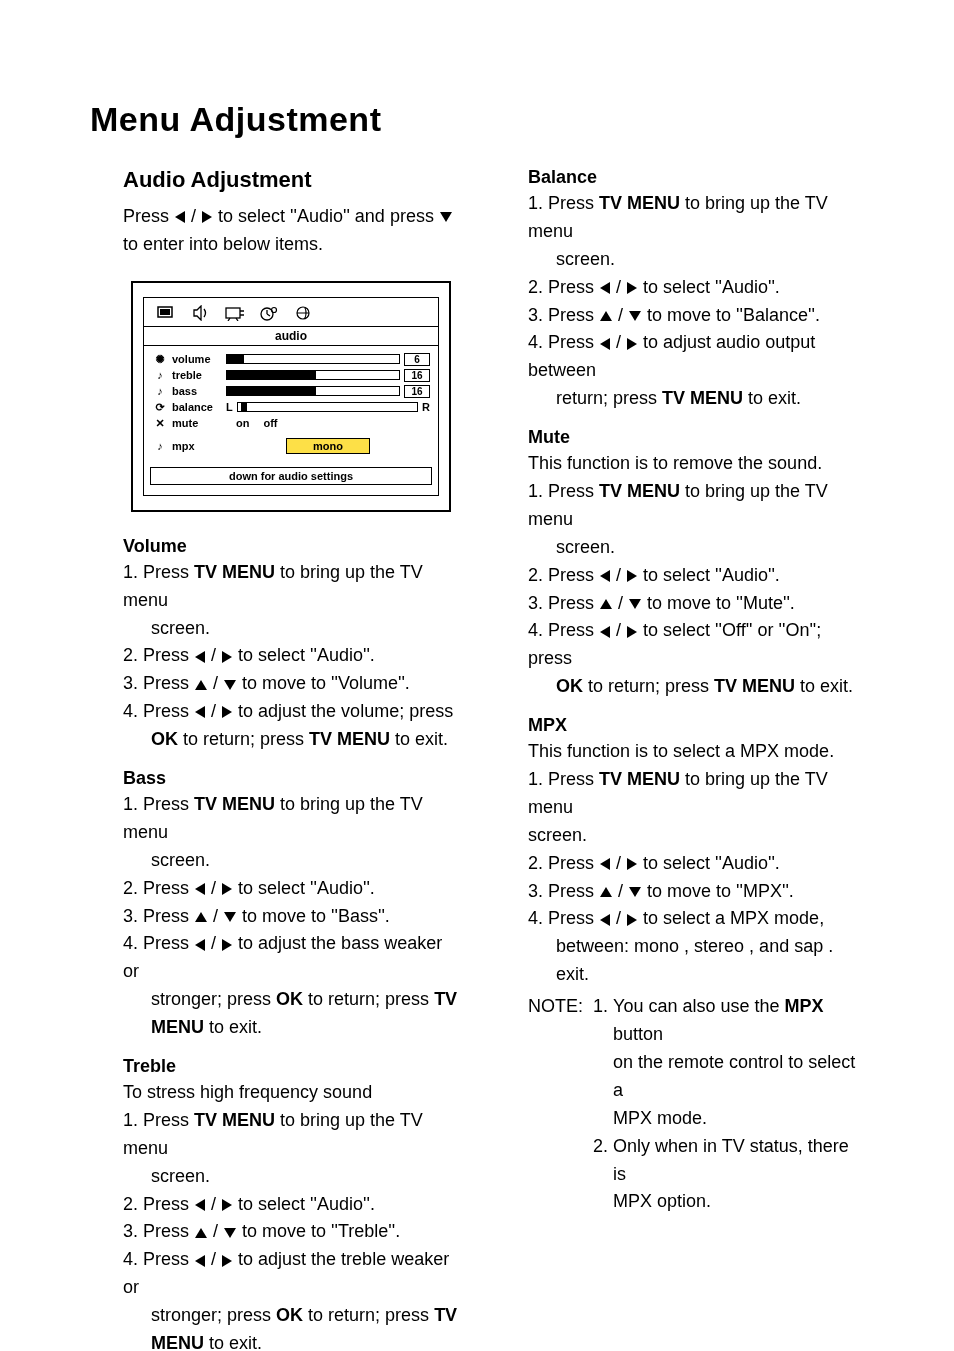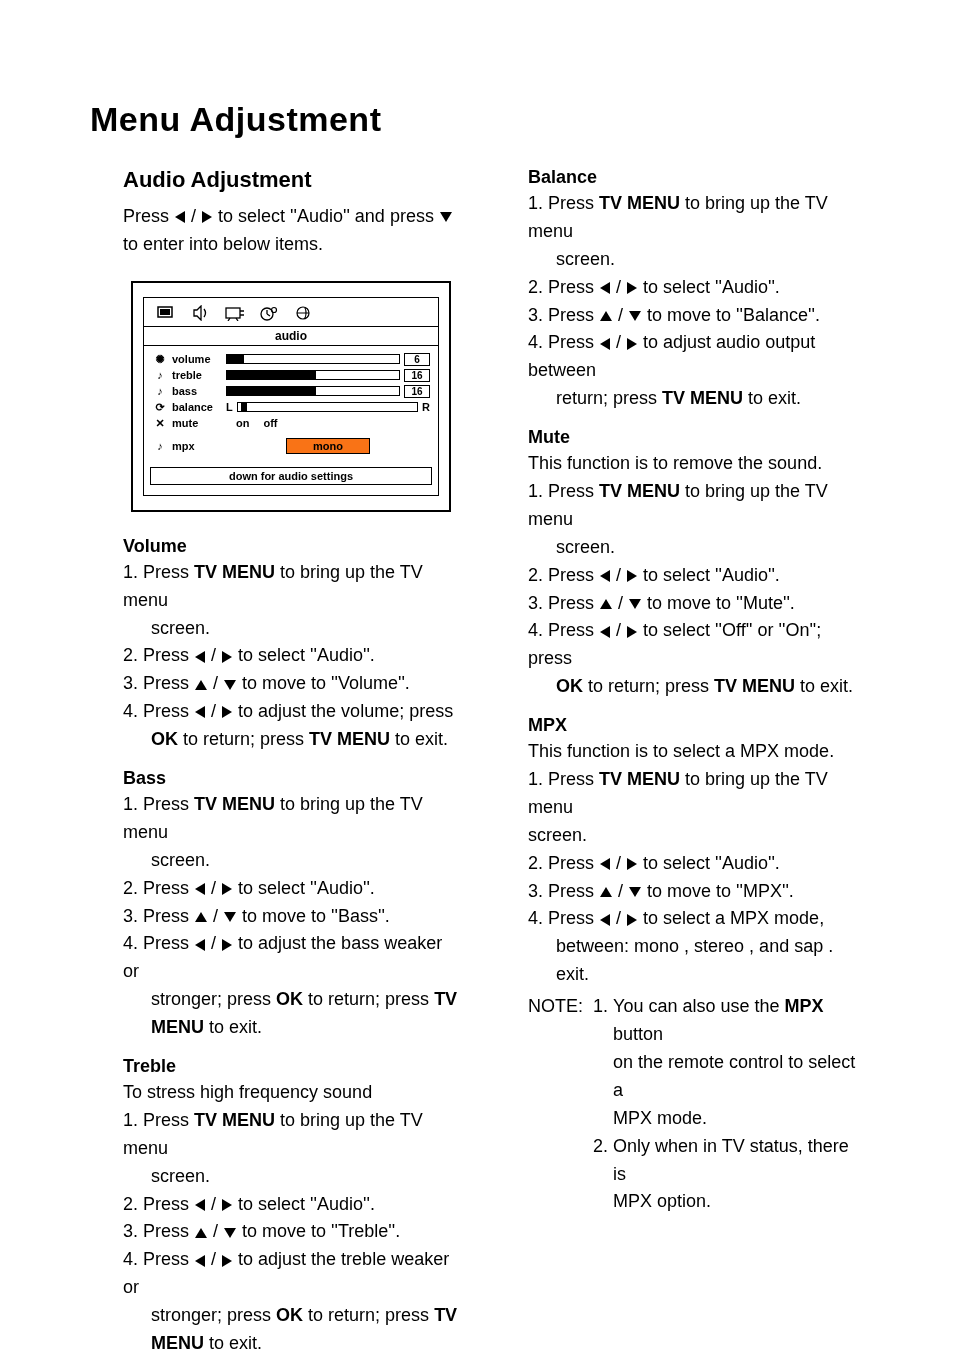--- a/index.html
+++ b/index.html
@@ -74,21 +74,21 @@
   .osd-title { text-align:center; font-weight:bold; font-size:12px; border-top:1px solid #000; border-bottom:1px solid #000; padding:2px 0; margin: 0 -6px; }
   .osd-rows { padding: 4px 2px 2px 2px; }
   .osd-row { display:flex; align-items:center; font-size:11px; font-weight:bold; margin: 3px 0; }
   .osd-row .ico { width:16px; text-align:center; margin-right:4px; }
   .osd-row .lbl { width:54px; }
   .bar-wrap { flex:1; display:flex; align-items:center; gap:4px; }
   .bar { flex:1; height:8px; border:1px solid #000; position:relative; background:#fff; }
   .bar .fill { position:absolute; left:0; top:0; bottom:0; background:#000; }
   .valbox { border:1px solid #000; font-size:10px; padding:0 4px; min-width:16px; text-align:center; background:#fff; }
   .toggle { flex:1; display:flex; gap:14px; font-size:11px; font-weight:bold; padding-left: 10px;}
-  .selectbox { border:1px solid #000; font-size:11px; font-weight:bold; padding:1px 26px; background:#f97316; }
+  .selectbox { border:1px solid #000; font-size:11px; font-weight:bold; padding:1px 26px; background:#fde047; }
   .balance-track { flex:1; height:8px; border:1px solid #000; position:relative; background:#fff; }
   .balance-track .needle { position:absolute; top:-1px; bottom:-1px; width:6px; background:#000; }
   .osd-footer { border:1px solid #000; text-align:center; font-size:11px; font-weight:bold; padding:2px 0; margin-top:8px; }
   .note-block { margin-top: 4px; }
   .note-row { display:flex; font-size:18px; line-height:1.55; }
   .note-label { white-space: pre; }
   .note-body { flex:1; }
   .footer { text-align:left; font-size:18px; margin-top: 16px; }
 </style>
 </head>

